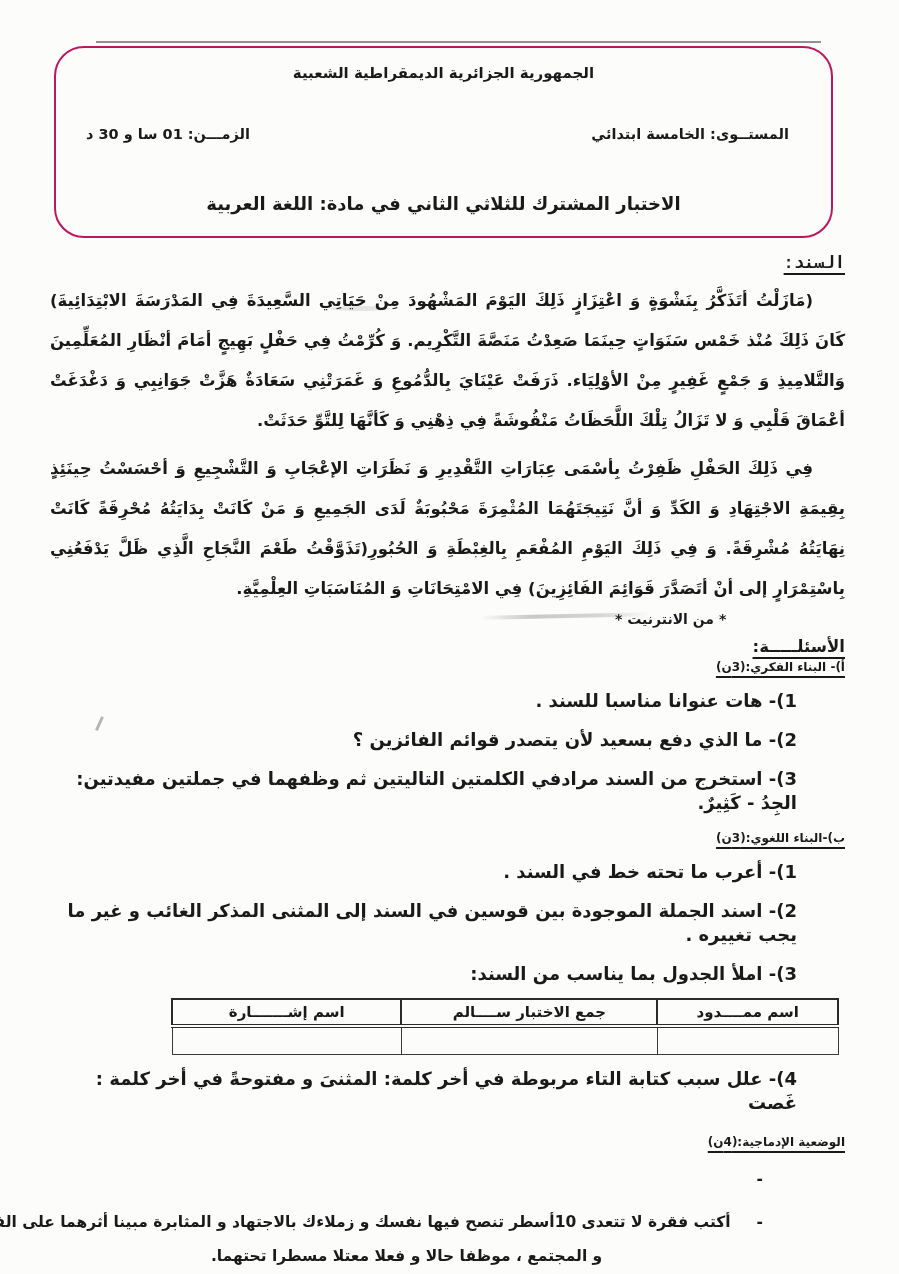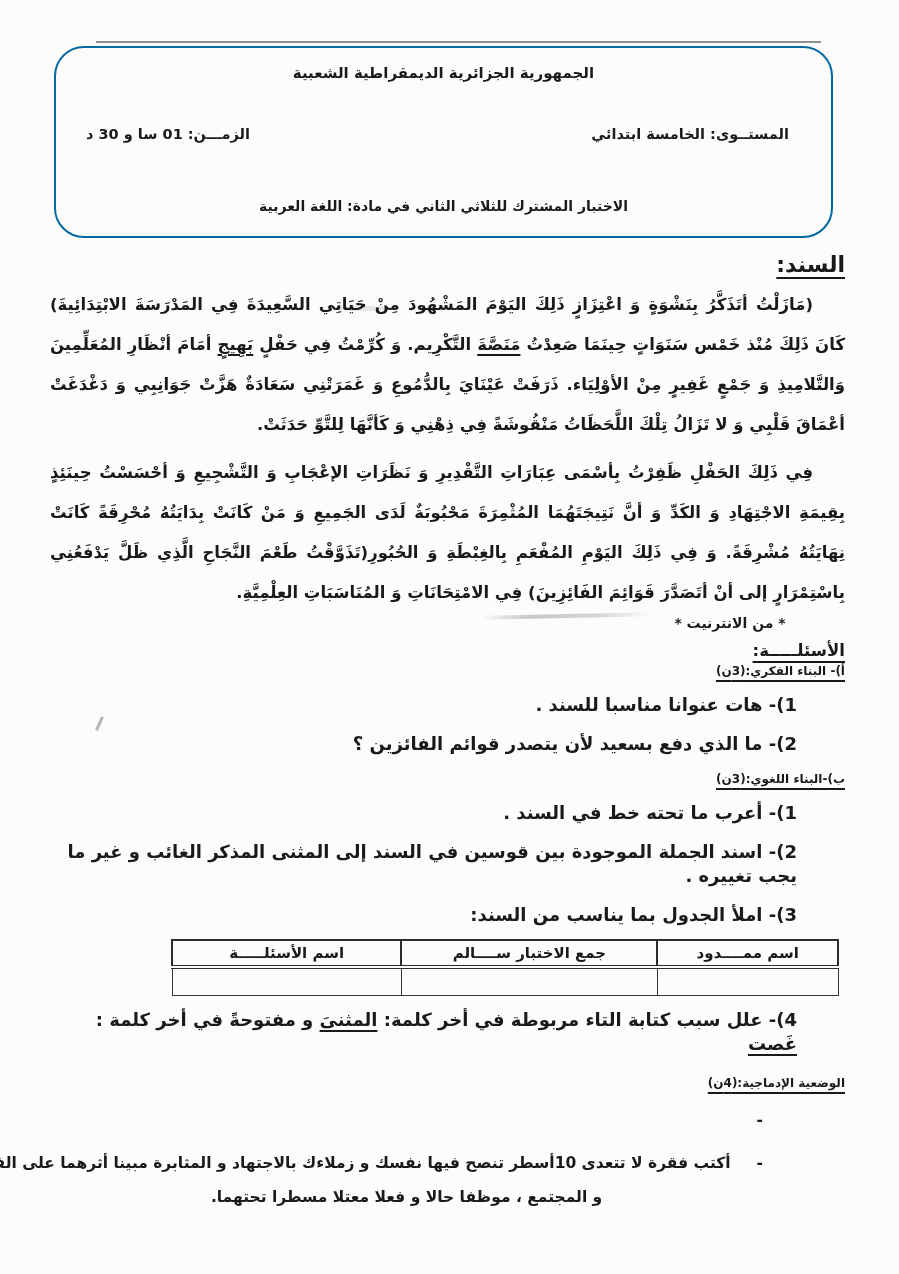--- a/index.html
+++ b/index.html
@@ -18,21 +18,21 @@
     font-weight: bold;
   }
 
   
   .header-box {
     position: absolute;
     top: 46px;
     left: 54px;
     right: 66px;
     height: 192px;
-    border: 2px solid #0369a1;
+    border: 2px solid #be185d;
     border-radius: 30px;
   }
   .header-box::before {
     content: "";
     position: absolute;
     top: -7px;
     left: 40px;
     right: 10px;
     border-top: 2px solid #6e6e6e;
     opacity: .75;
@@ -52,54 +52,53 @@
     display: flex;
     justify-content: space-between;
     padding: 0 42px 0 30px;
     font-size: 14.5px;
   }
   .exam-title {
     position: absolute;
     bottom: 22px;
     width: 100%;
     text-align: center;
-    font-size: 14px;
+    font-size: 18px;
   }
 
   
   .content {
     position: absolute;
     top: 252px;
     right: 54px;
     left: 50px;
   }
   .h-underline {
     font-size: 12px;
     text-decoration: underline;
     text-underline-offset: 5px;
     text-decoration-thickness: 1.5px;
   }
-  .sanad-h { font-size: 22px; }
+  .sanad-h { font-size: 17px; font-family: Liberation Mono, monospace; }
   .para {
     margin-top: 8px;
     font-size: 16.5px;
     line-height: 40px;
     text-align: justify;
     text-indent: 32px;
   }
   .u {
-    text-decoration: underline;
     text-underline-offset: 4px;
     text-decoration-thickness: 1.5px;
     margin-top: 15px;
   }
   .source {
     margin-top: 2px;
     margin-left: 565px;
-    text-align: center;
+    text-align: left;
     font-size: 14px;
     white-space: nowrap;
   }
   .questions-h { margin-top: 10px; font-size: 16.5px; }
   .section-h  { margin-top: 4px; }
   .b-section-h { margin-top: 16px; }
   .q {
     margin-top: 15px;
     margin-right: 48px;
     font-size: 18px;
@@ -187,32 +186,33 @@
 
     <p class="para">فِي ذَلِكَ الحَفْلِ ظَفِرْتُ بِأسْمَى عِبَارَاتِ التَّقْدِيرِ وَ نَظَرَاتِ الإعْجَابِ وَ التَّشْجِيعِ وَ أحْسَسْتُ حِينَئِذٍ بِقِيمَةِ الاجْتِهَادِ وَ الكَدِّ وَ أنَّ نَتِيجَتَهُمَا المُثْمِرَةَ مَحْبُوبَةٌ لَدَى الجَمِيعِ وَ مَنْ كَانَتْ بِدَايَتُهُ مُحْرِقَةً كَانَتْ نِهَايَتُهُ مُشْرِقَةً. وَ فِي ذَلِكَ اليَوْمِ المُفْعَمِ بِالغِبْطَةِ وَ الحُبُورِ(تَذَوَّقْتُ طَعْمَ النَّجَاحِ الَّذِي ظَلَّ يَدْفَعُنِي بِاسْتِمْرَارٍ إلى أنْ أتَصَدَّرَ قَوَائِمَ الفَائِزِينَ) فِي الامْتِحَانَاتِ وَ المُنَاسَبَاتِ العِلْمِيَّةِ.</p>
 
     <div class="source">* من الانترنيت *</div>
 
     <div class="h-underline questions-h">الأسئلـــــة:</div>
 
     <div class="h-underline section-h">أ)- البناء الفكري:(3ن)</div>
     <div class="q">1)- هات عنوانا مناسبا للسند .</div>
     <div class="q">2)- ما الذي دفع بسعيد لأن يتصدر قوائم الفائزين ؟</div>
+    <div class="q">3)- استخرج من السند مرادفي الكلمتين التاليتين ثم وظفهما في جملتين مفيدتين: الجِدُ - كَثِيرٌ.</div>
 
     <div class="h-underline section-h b-section-h">ب)-البناء اللغوي:(3ن)</div>
     <div class="q">1)- أعرب ما تحته خط في السند .</div>
     <div class="q">2)- اسند الجملة الموجودة بين قوسين في السند إلى المثنى المذكر الغائب و غير ما يجب تغييره .</div>
     <div class="q">3)- املأ الجدول بما يناسب من السند:</div>
 
     <table class="fill-table">
       <tbody>
           <tr>
         <th class="col-1">اسم ممــــدود</th>
         <th class="col-2">جمع الاختبار ســــالم</th>
-        <th class="col-3">اسم الأسئلـــــة</th>
+        <th class="col-3">اسم إشـــــــارة</th>
       </tr>
       <tr>
         <td></td>
         <td></td>
         <td></td>
       </tr>
     </tbody>
       </table>
 
     <div class="q q4"><span>4)- علل سبب كتابة التاء مربوطة في أخر كلمة: </span><span class="u">المثنىَ</span><span> و مفتوحةً في أخر كلمة : </span><span class="u">غَصت</span></div>

